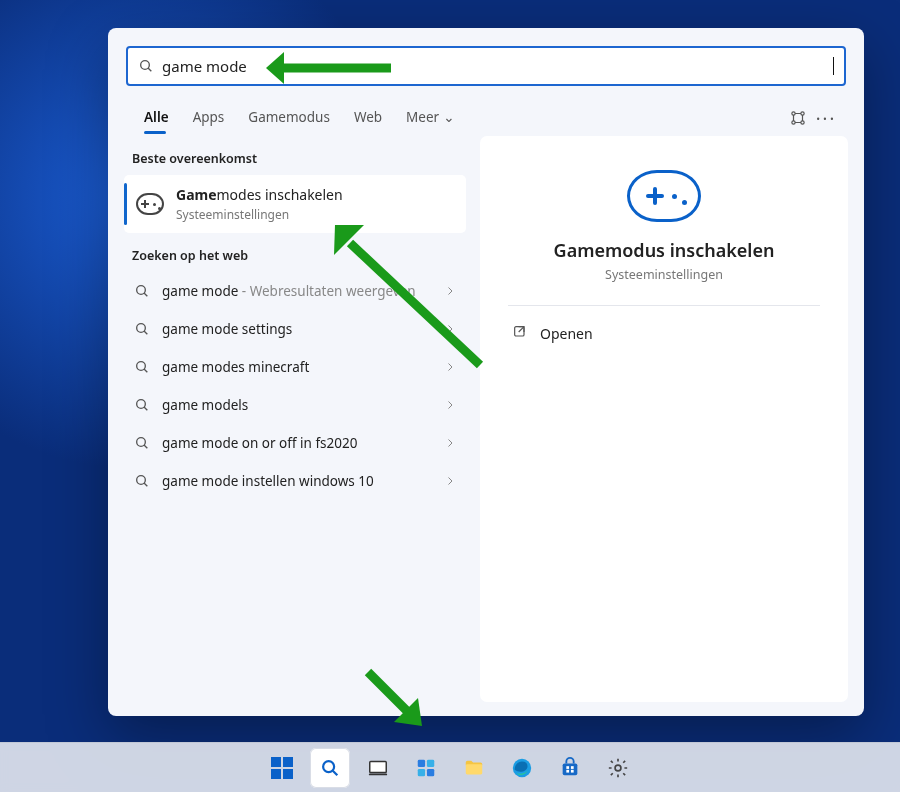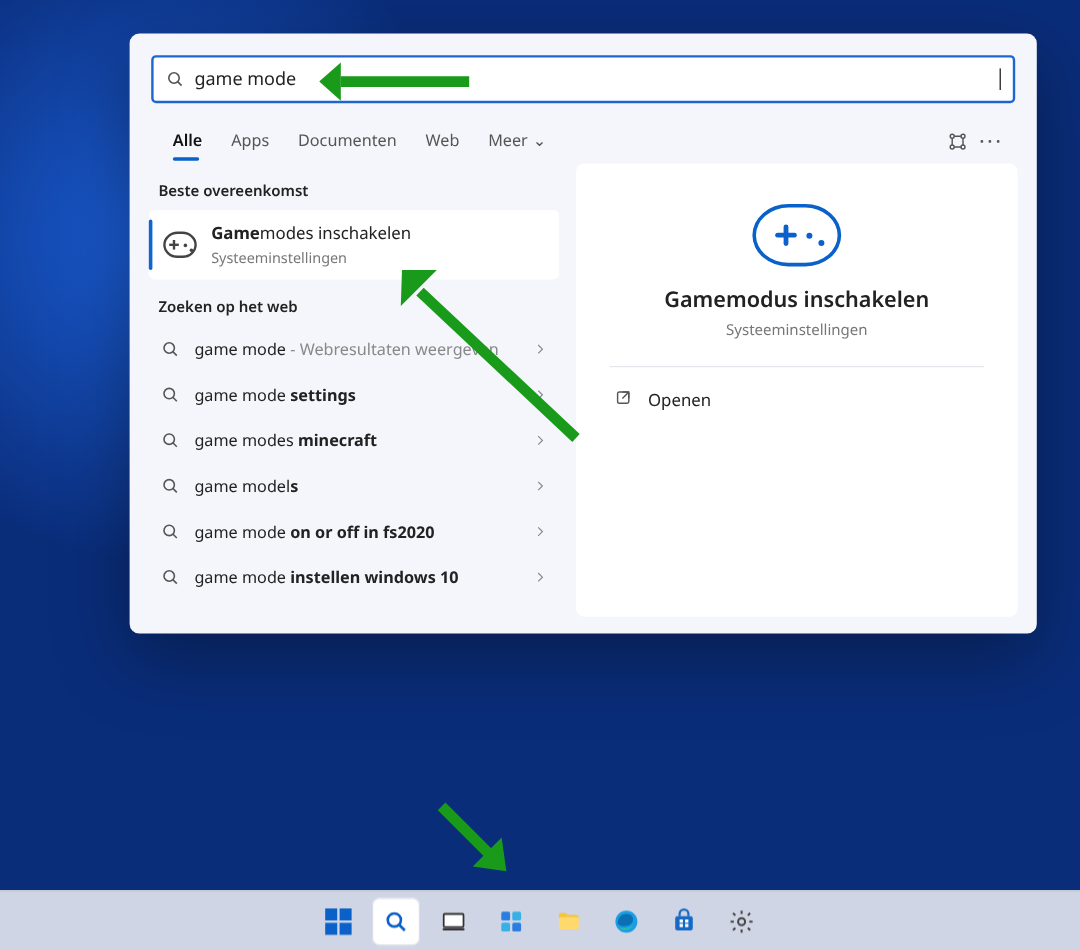--- a/index.html
+++ b/index.html
@@ -7,21 +7,21 @@
   body {
     background: radial-gradient(circle at 15% 25%, #1b5ed6 0%, #0a2d7a 28%),
                 radial-gradient(circle at 85% 30%, #2a6eed 0%, #05215f 40%),
                 radial-gradient(circle at 70% 80%, #3b82f6 0%, #041a4d 50%),
                 linear-gradient(135deg, #0a2e7a 0%, #1e5fc9 40%, #0a1f55 100%);
     position: relative;
   }
   .search-window {
     position: absolute;
     top: 28px; left: 108px;
-    width: 756px; height: 500px;
+    width: 756px; height: 688px;
     background: #f4f6fb;
     border-radius: 8px;
     box-shadow: 0 20px 60px rgba(0,0,0,.35);
     display: flex; flex-direction: column;
   }
   .search-bar-wrap { padding: 18px 18px 8px 18px; }
   .search-bar {
     height: 40px; width: 100%;
     border: 2px solid #1d66d0;
     border-radius: 4px;
@@ -101,21 +101,21 @@
   .bm-sub{font-size:12px;color:#777;margin-top:2px;}
 
   .web-item{
     display:flex; align-items:center; gap:12px;
     padding:10px 10px; border-radius:4px; cursor:pointer;
     position:relative;
   }
   .web-item .mag{width:16px;height:16px;stroke:#555;fill:none;stroke-width:2;flex-shrink:0;}
   .web-item .txt{font-size:13.5px;color:#222;flex:1;}
   .web-item .txt .mut{color:#888;}
-  .web-item .txt b{font-weight:700;}
+  .web-item .txt b{font-weight:400;}
   .chev{width:12px;height:12px;stroke:#888;fill:none;stroke-width:2;flex-shrink:0;}
 
   .preview{
     background:#fff; border-radius:7px; height:100%;
     padding: 28px 28px 0 28px;
     display:flex; flex-direction:column; align-items:center;
   }
   .big-gm{
     width:74px;height:52px;border:3px solid #0a61c9;border-radius:30px/26px;
     display:flex;align-items:center;justify-content:center;margin:6px 0 16px;
@@ -171,21 +171,21 @@
           <line x1="20" y1="20" x2="15" y2="15"></line>
         </svg>
       <input class="search-input" value="game mode" placeholder="Typ hier om te zoeken" style="">
       <span class="caret"></span>
     </div>
   </div>
 
   <div class="filters">
     <div class="tab active">Alle</div>
     <div class="tab">Apps</div>
-    <div class="tab">Documenten</div>
+    <div class="tab">Gamemodus</div>
     <div class="tab">Web</div>
     <div class="tab">
       <span>Meer</span><span style="margin-left:4px;">⌄</span>
     </div>
     <div class="spacer"></div>
     <div class="icon-btn">
       <svg viewBox="0 0 24 24" width="18" height="18" fill="none" stroke="#555" stroke-width="1.6">
           <circle cx="6" cy="6" r="2.2"></circle>
           <circle cx="18" cy="6" r="2.2"></circle>
           <circle cx="6" cy="18" r="2.2"></circle>

